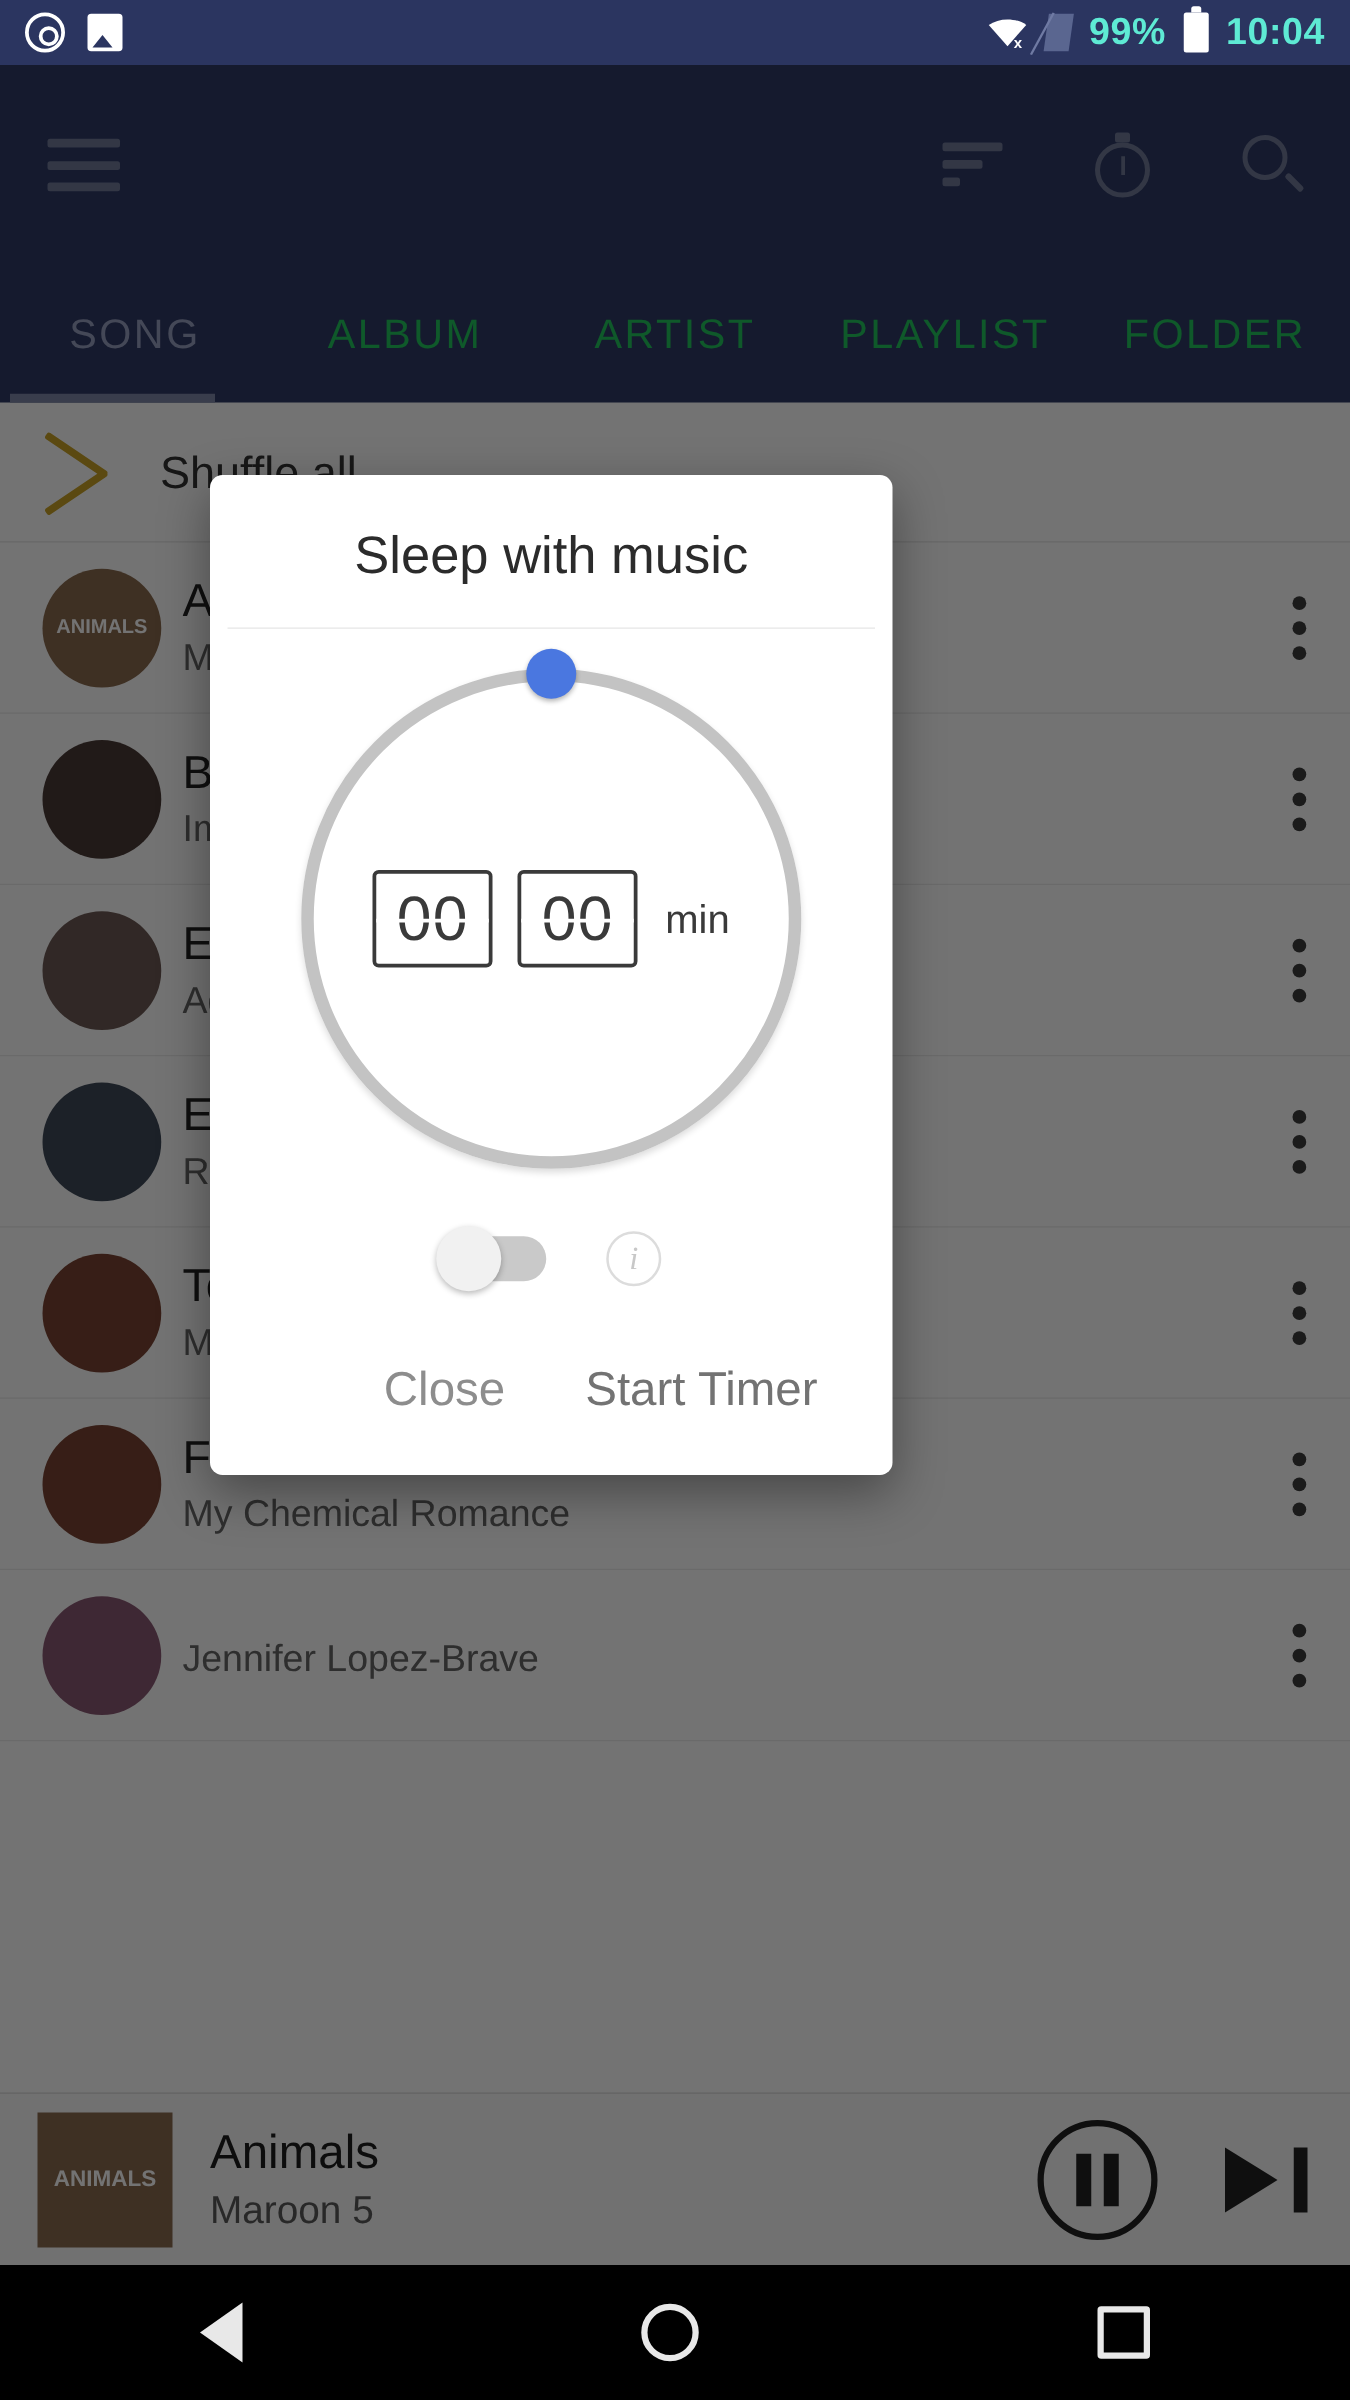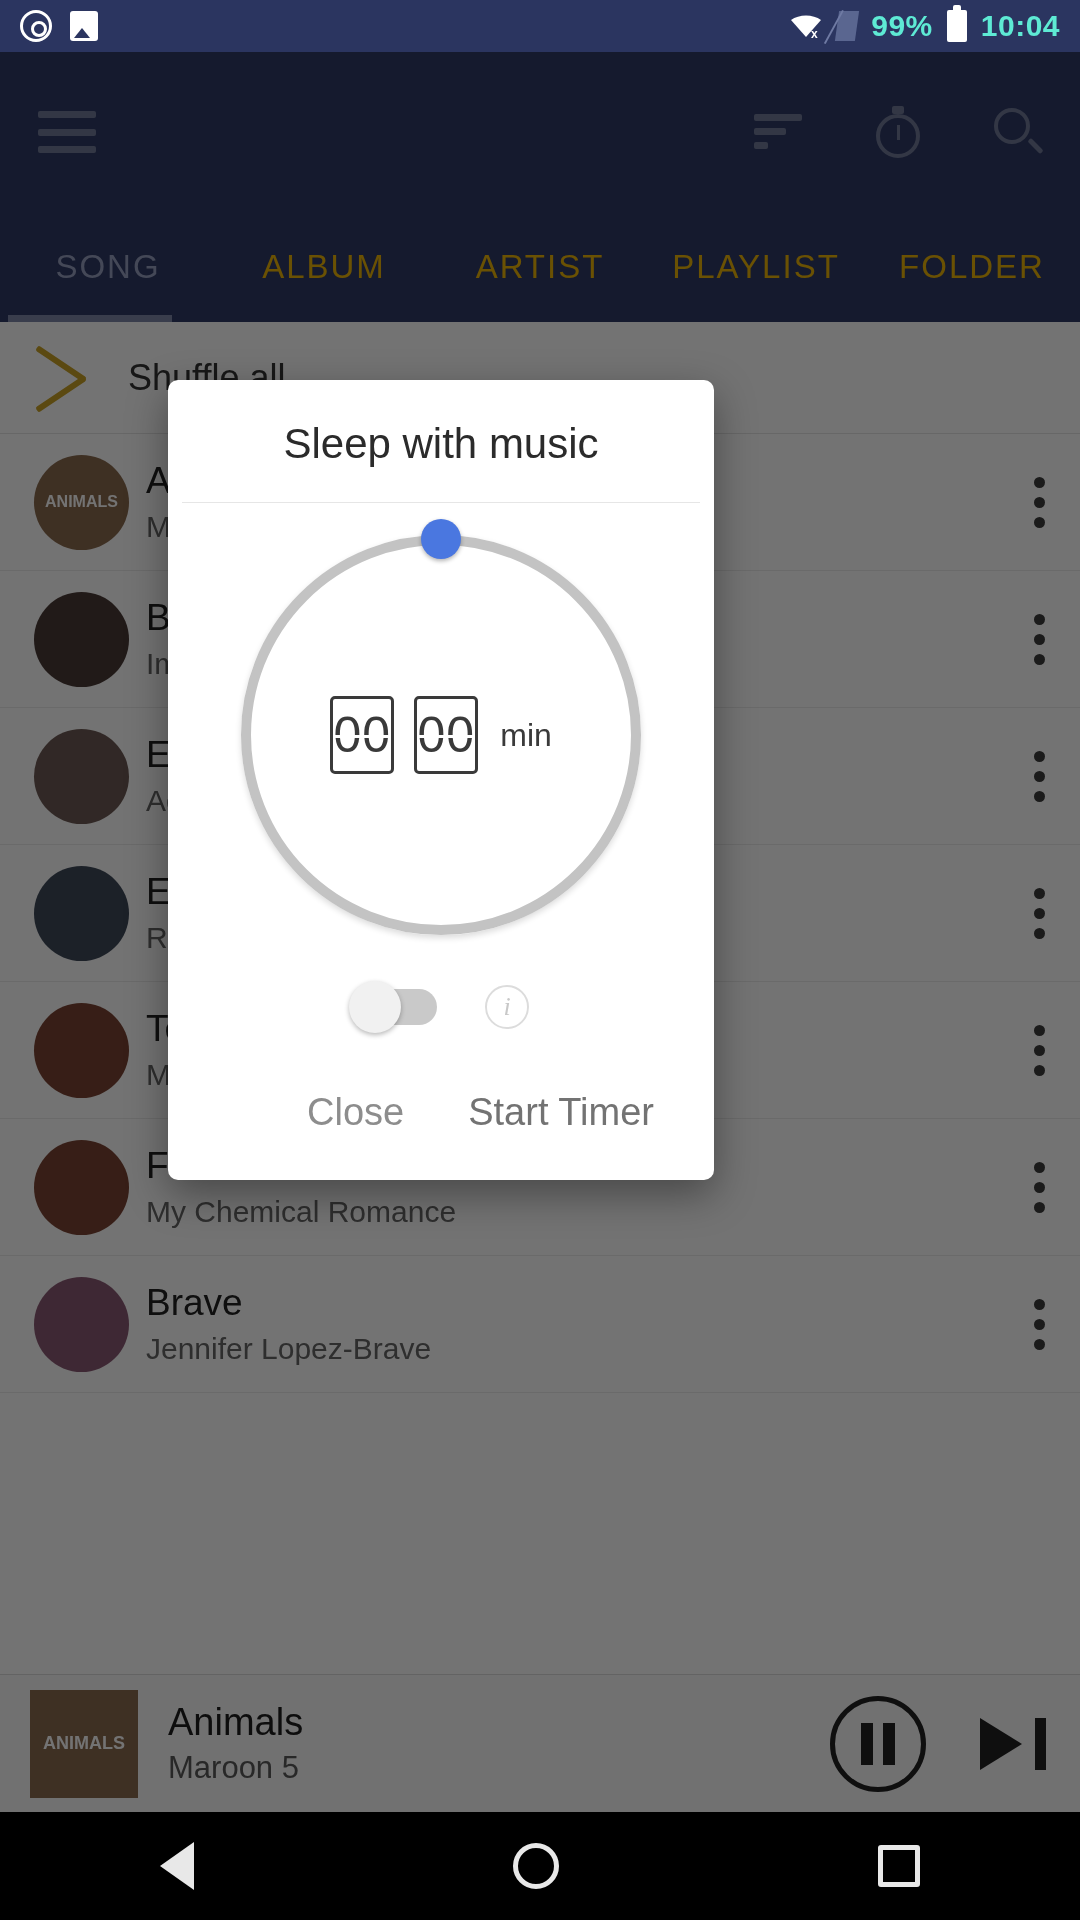--- a/index.html
+++ b/index.html
@@ -52,21 +52,21 @@
   .ico-timer{width:48px;height:52px;position:relative;}
   .ico-timer .body{position:absolute;bottom:0;left:2px;width:44px;height:44px;border:4px solid #717b9a;border-radius:50%;}
   .ico-timer .body::after{content:"";position:absolute;left:50%;top:7px;width:3px;height:15px;background:#717b9a;margin-left:-1.5px;}
   .ico-timer .knob{position:absolute;top:0;left:18px;width:12px;height:8px;background:#717b9a;border-radius:2px;}
   .ico-search{width:48px;height:48px;position:relative;}
   .ico-search .lens{position:absolute;top:0;left:0;width:36px;height:36px;border:4px solid #717b9a;border-radius:50%;}
   .ico-search .stick{position:absolute;bottom:1px;right:4px;width:5px;height:18px;background:#717b9a;transform:rotate(-45deg);border-radius:2px;}
 
   
   .tabs{height:110px;background:#2f3a66;display:flex;align-items:center;position:relative;}
-  .tab{flex:1;text-align:center;color:#eab308;font-size:33px;letter-spacing:2px;font-weight:500;}
+  .tab{flex:1;text-align:center;color:#22c55e;font-size:33px;letter-spacing:2px;font-weight:500;}
   .tab.active{color:#98a0c0;}
   .tab-indicator{position:absolute;bottom:0;left:8px;width:164px;height:7px;background:#7f87a8;}
 
   
   .shuffle-row{height:112px;display:flex;align-items:center;padding:0 34px;gap:40px;border-bottom:1px solid #e4e4e4;}
   .ico-shuffle{width:54px;height:46px;position:relative;}
   .ico-shuffle i{position:absolute;height:6px;background:#c9a227;border-radius:2px;}
   .ico-shuffle i:nth-child(1){width:58px;top:6px;left:-2px;transform:rotate(34deg);}
   .ico-shuffle i:nth-child(2){width:58px;top:36px;left:-2px;transform:rotate(-34deg);}
   .shuffle-label{font-size:36px;color:#333;}
@@ -118,21 +118,21 @@
   .dlg-title{font-size:42px;color:#2b2b2b;text-align:center;padding:40px 0 34px;}
   .dlg-divider{height:1px;background:#e6e6e6;margin:0 14px;}
 
   .dial-wrap{position:relative;width:400px;height:400px;margin:32px auto 10px;}
   .dial-ring{position:absolute;inset:0;border:10px solid #c3c3c3;border-radius:50%;
         box-shadow:0 3px 6px rgba(0,0,0,0.14);}
   .dial-knob{position:absolute;top:-16px;left:50%;margin-left:-20px;width:40px;height:40px;
         border-radius:50%;background:#4a77e0;box-shadow:0 2px 4px rgba(0,0,0,0.3);}
   .dial-center{position:absolute;left:0;right:0;top:50%;transform:translateY(-50%);
         display:flex;align-items:center;justify-content:center;gap:20px;}
-  .digit-box{width:64px;height:78px;border:3px solid #3a3a3a;border-radius:5px;
+  .digit-box{width:96px;height:78px;border:3px solid #3a3a3a;border-radius:5px;
         display:flex;align-items:center;justify-content:center;
         font-size:50px;color:#3a3a3a;position:relative;letter-spacing:1px;}
   .digit-box::after{content:"";position:absolute;left:0;right:0;top:50%;height:3px;background:#fff;}
   .min-label{font-size:32px;color:#3a3a3a;margin-left:2px;align-self:center;}
 
   .default-row{display:flex;align-items:center;justify-content:center;gap:48px;
         padding:40px 0 18px;}
   .default-label{font-size:36px;color:#3a3a3a;}
   .switch{width:84px;height:36px;background:#c9c9c9;border-radius:18px;position:relative;}
   .switch .thumb{position:absolute;left:-4px;top:-8px;width:52px;height:52px;border-radius:50%;
@@ -279,21 +279,20 @@
       </div>
       <div class="kebab">
           <i></i>
           <i></i>
           <i></i>
         </div>
     </div>
     <div class="song-row">
       <div class="cover" style="background:#8b5a74"></div>
       <div class="meta">
-        <div class="title">Brave</div>
         <div class="artist">Jennifer Lopez-Brave</div>
       </div>
       <div class="kebab">
           <i></i>
           <i></i>
           <i></i>
         </div>
     </div>
   </div>
 

